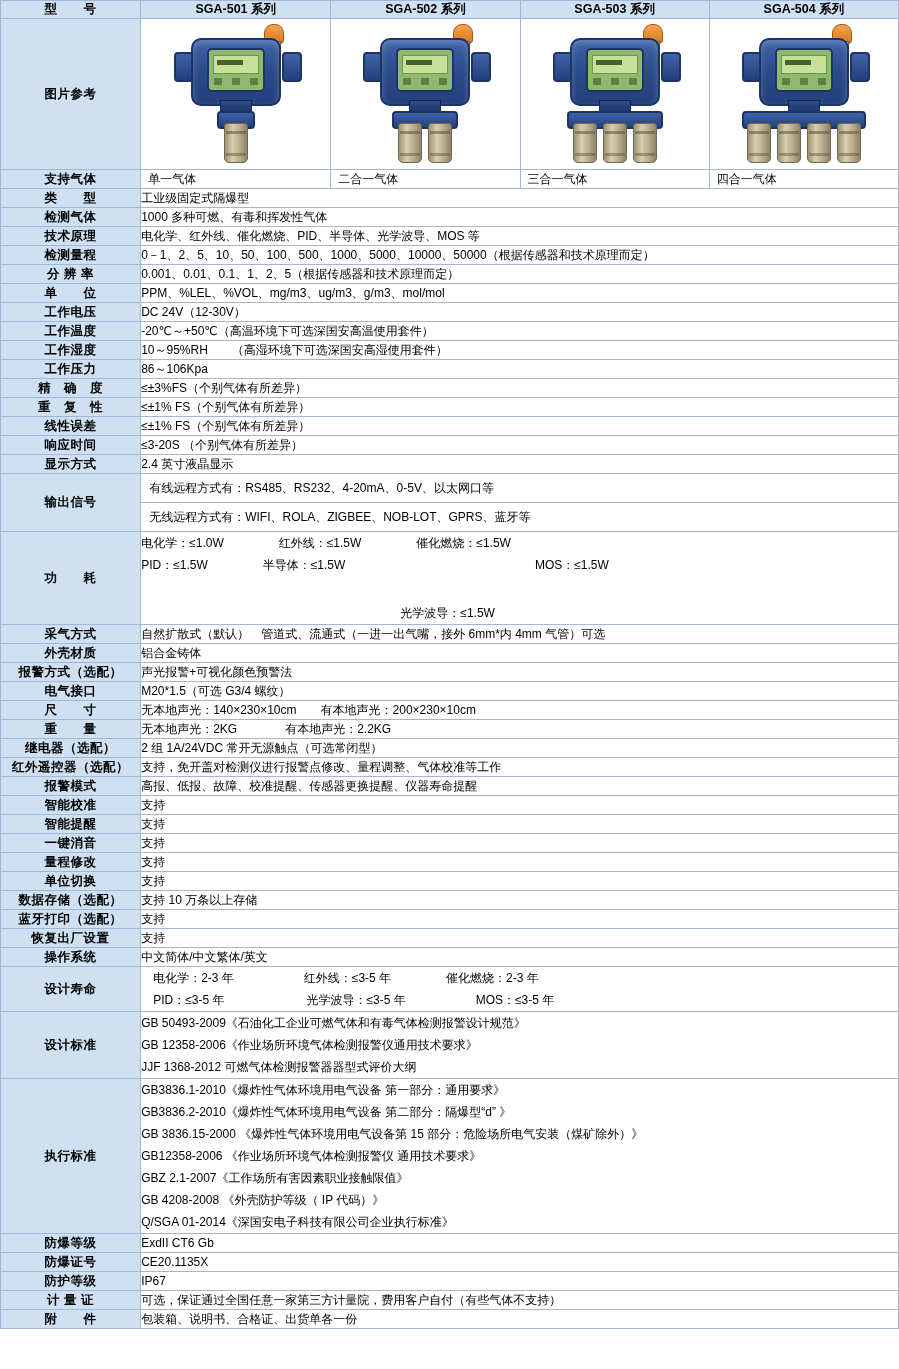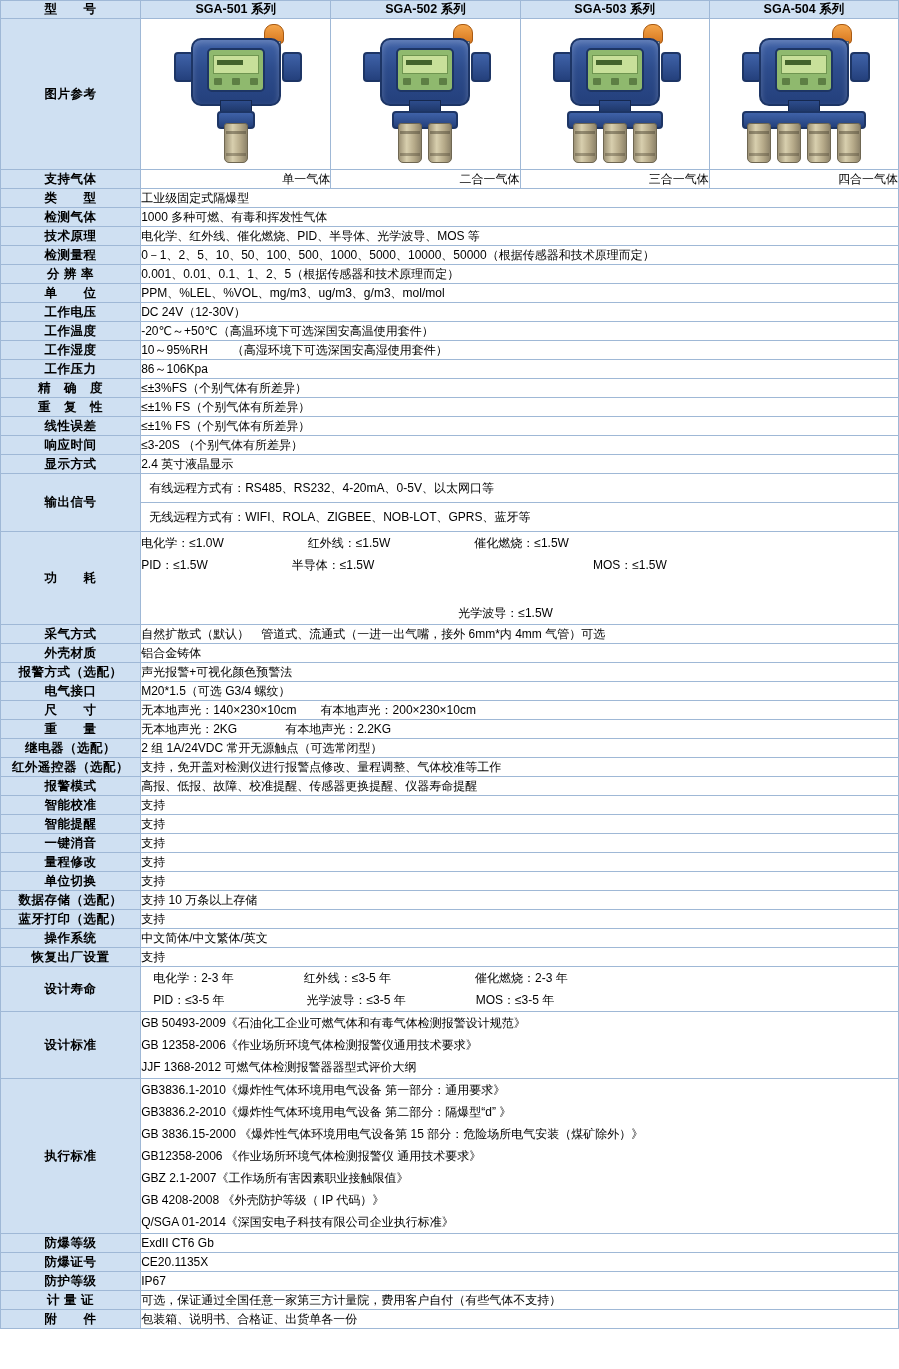--- a/index.html
+++ b/index.html
@@ -38,21 +38,21 @@
     padding: 5px 2px;
     line-height: 1.35;
   }
   .value-cell {
     background: #ffffff;
     padding: 5px 8px;
     font-size: 12px;
     line-height: 1.5;
   }
   .value-cell.center {
-    text-align: right;
+    text-align: left;
     padding-left: 7px;
   }
   .head-cell {
     background: #cfe0f2;
     text-align: center;
     font-weight: bold;
     font-size: 12.5px;
     padding: 6px 2px;
   }
   .img-cell {
@@ -67,21 +67,21 @@
   }
   .sub-row {
     display: flex;
     width: 100%;
   }
   .sub-row .c {
     flex: 0 0 auto;
     white-space: nowrap;
   }
   .pad-r-40 { padding-right: 40px; margin-top: 48px; }
-  .pad-r-55 { padding-right: 84px; }
+  .pad-r-55 { padding-right: 55px; }
   .pad-r-70 { padding-right: 70px; margin-left: 12px; }
 
   
   .split-cell > div {
     padding: 5px 8px;
   }
   .split-cell > div + div {
     border-top: 1px solid #9fb8d6;
   }
 
@@ -519,26 +519,26 @@
         </tr>
       <tr>
           <td class="label-cell">数据存储（选配）</td>
           <td class="value-cell" colspan="4">支持 10 万条以上存储</td>
         </tr>
       <tr>
           <td class="label-cell">蓝牙打印（选配）</td>
           <td class="value-cell" colspan="4">支持</td>
         </tr>
       <tr>
+          <td class="label-cell">恢复出厂设置</td>
+          <td class="value-cell" colspan="4">支持</td>
+        </tr>
+      <tr>
           <td class="label-cell">操作系统</td>
           <td class="value-cell" colspan="4">中文简体/中文繁体/英文</td>
-        </tr>
-      <tr>
-          <td class="label-cell">恢复出厂设置</td>
-          <td class="value-cell" colspan="4">支持</td>
         </tr>
 
       <tr>
         <td class="label-cell">设计寿命</td>
         <td class="value-cell multi-line" colspan="4">
           <div class="sub-row">
             <span class="c pad-r-70">电化学：2-3 年</span>
             <span class="c pad-r-55">红外线：≤3-5 年</span>
             <span class="c">催化燃烧：2-3 年</span>
           </div>

